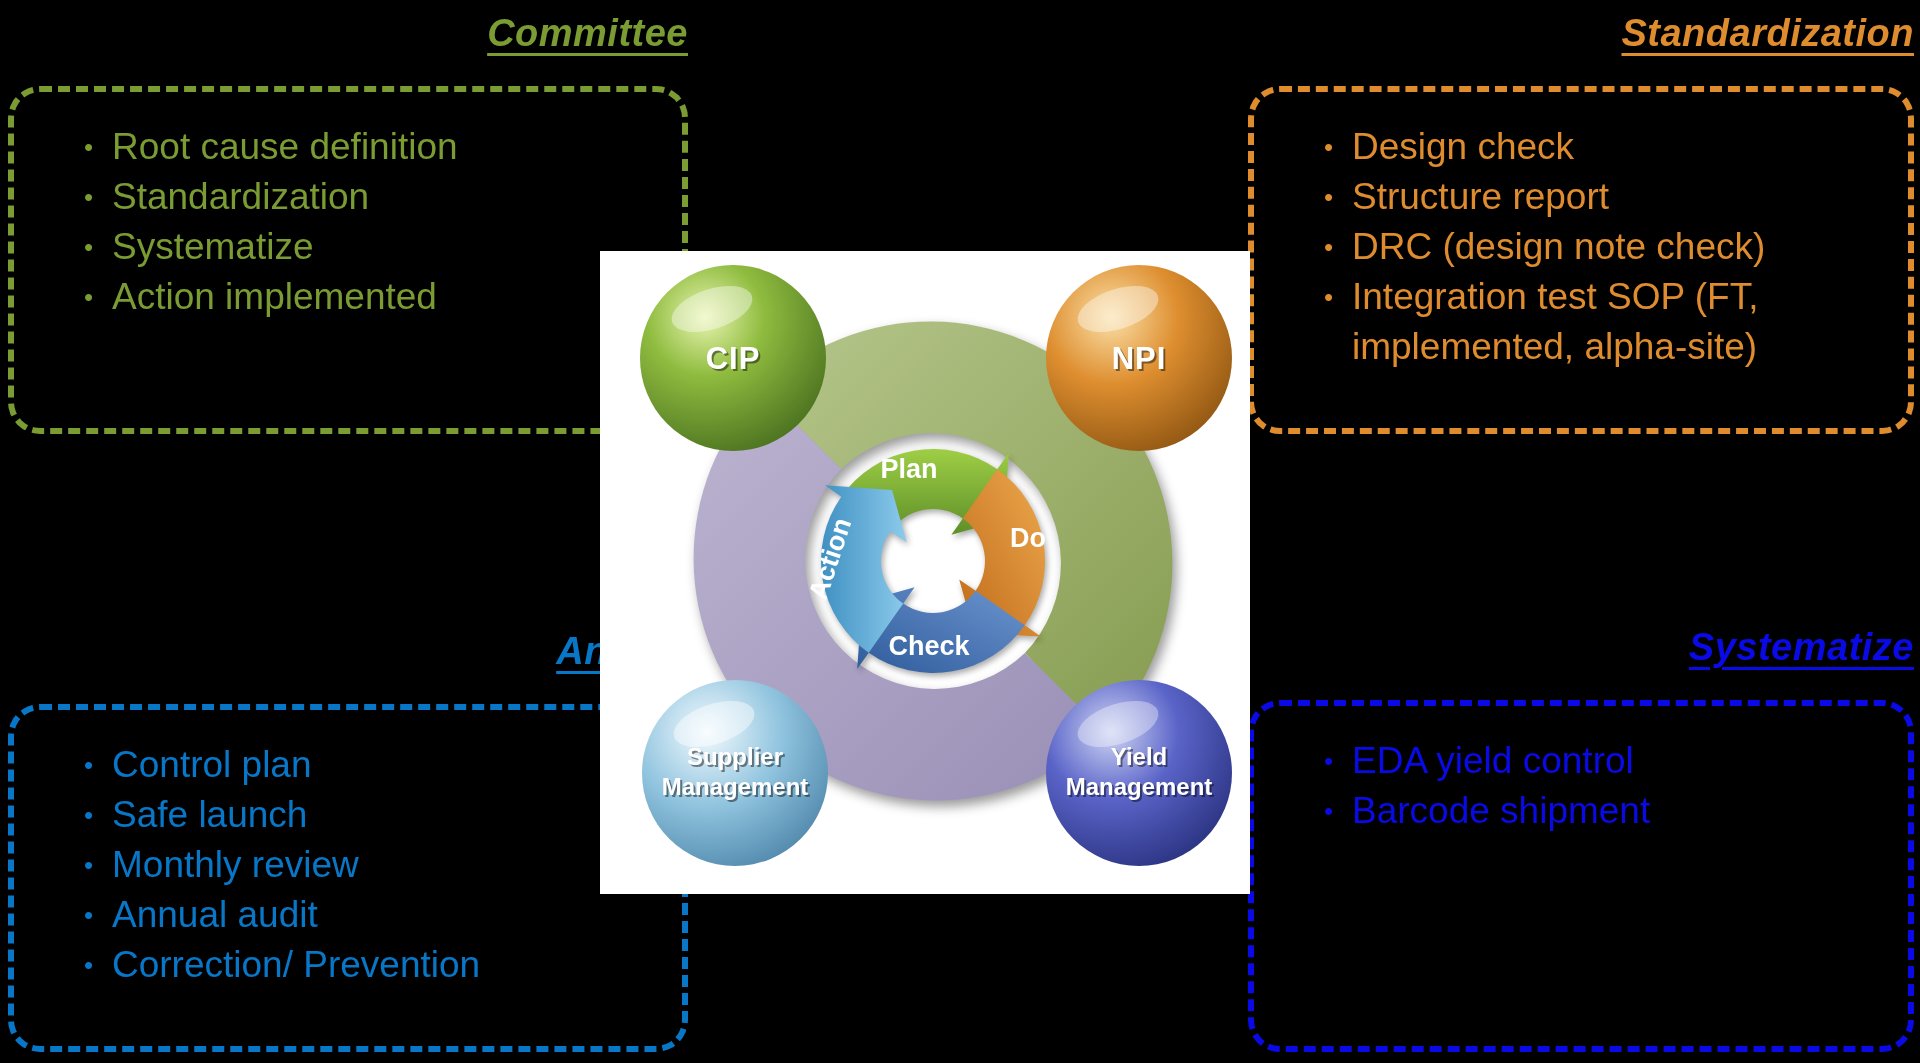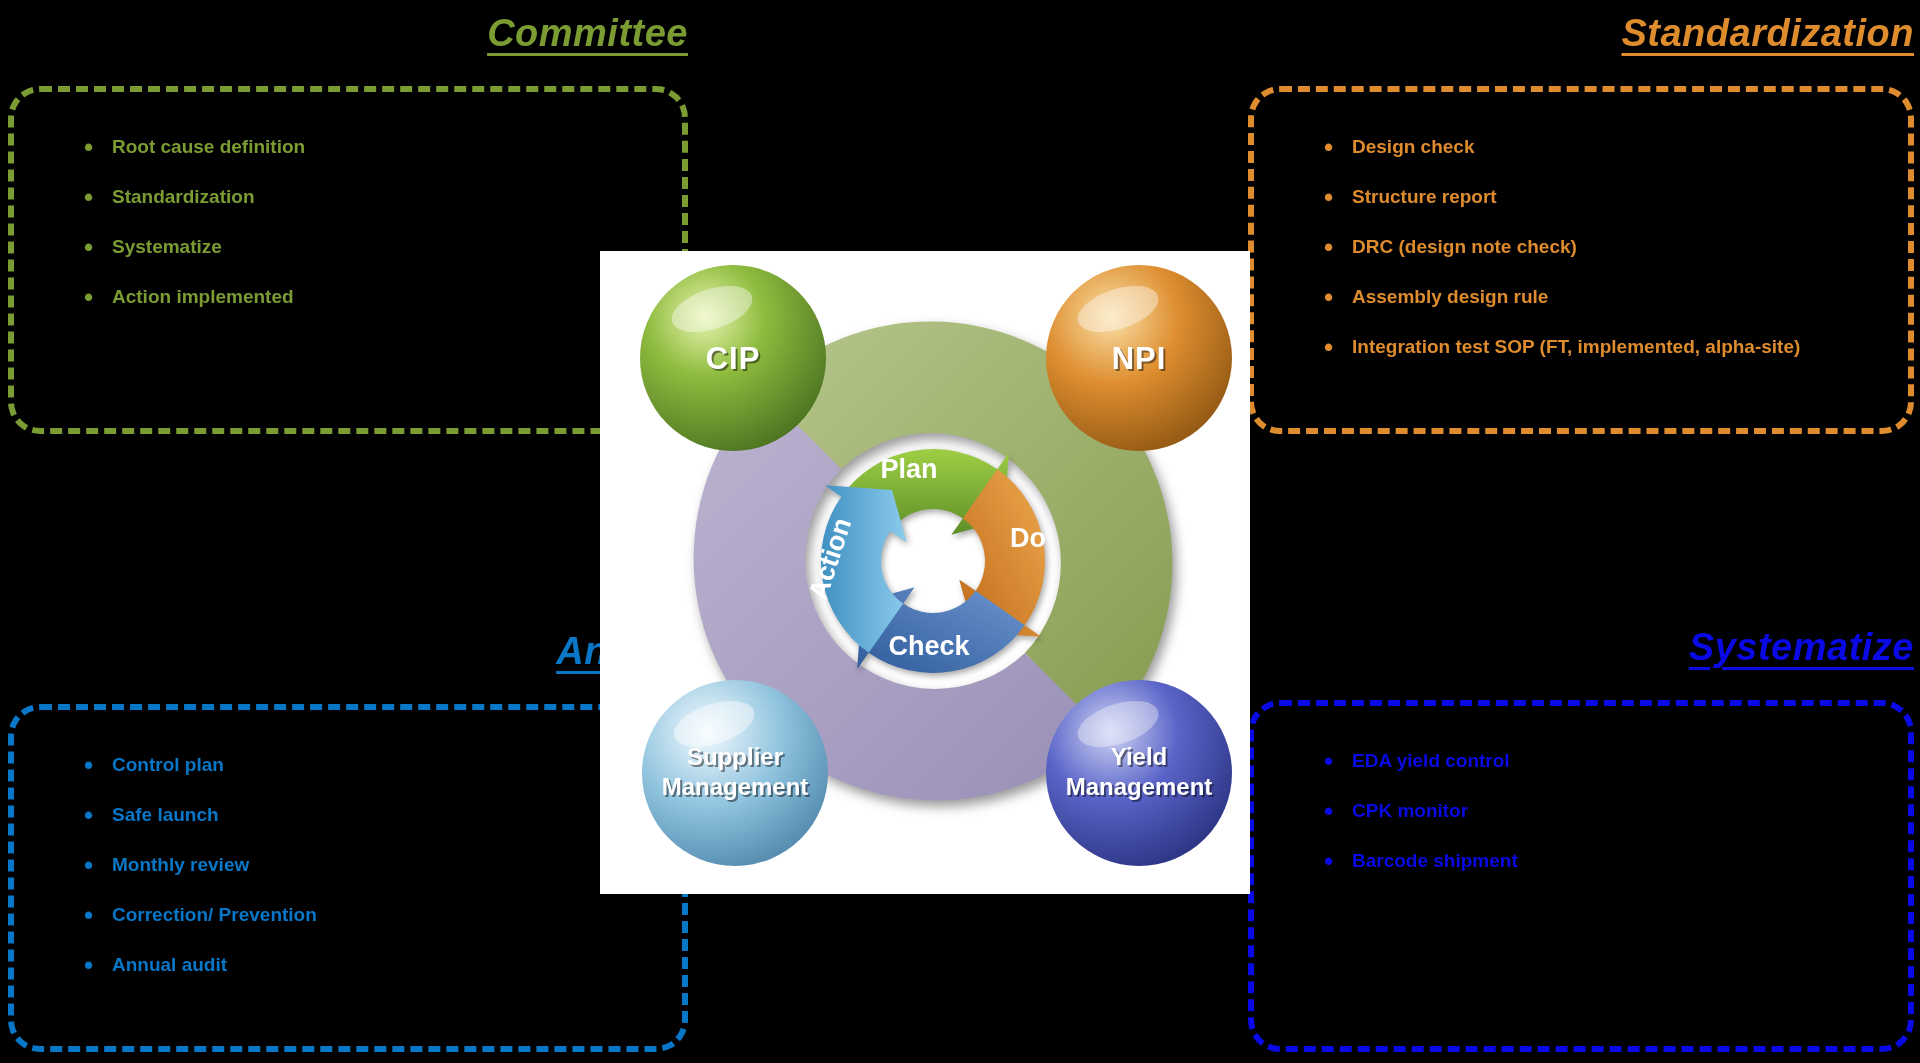--- a/index.html
+++ b/index.html
@@ -15,21 +15,21 @@
     text-align:right; text-decoration:underline; text-decoration-thickness:3px;
     text-underline-offset:7px; letter-spacing:0.5px;
   }
 
   
   .quad-box {
     position:absolute; border:6px dashed; border-radius:32px; box-sizing:border-box;
   }
   .quad-box ul { list-style:none; margin:30px 0 0 0; padding:0; }
   .quad-box li {
-    position:relative; font-size:19px; font-weight:bold; line-height:50px;
+    position:relative; font-size:37px; font-weight:normal; line-height:50px;
     padding-left:98px; padding-right:48px;
   }
   .quad-box li::before {
     content:"\2022"; position:absolute; left:70px; top:0; font-size:26px;
   }
 
   .c-green  { color:#7A9C32; }  .b-green  { border-color:#7A9C32; }
   .c-orange { color:#DE8C2E; }  .b-orange { border-color:#DE8C2E; }
   .c-blue   { color:#0877C8; }  .b-blue   { border-color:#0877C8; }
   .c-royal  { color:#0A0AE6; }  .b-royal  { border-color:#0A0AE6; }
@@ -73,41 +73,39 @@
       <li>Action implemented</li>
     </ul>
   </div>
 
   <div class="quad-title c-orange" id="standardization-title">Standardization</div>
   <div class="quad-box b-orange c-orange" id="standardization-box">
     <ul>
       <li>Design check</li>
       <li>Structure report</li>
       <li>DRC (design note check)</li>
-      <li>Assembly design rule</li>
       <li>Integration test SOP (FT, implemented, alpha-site)</li>
     </ul>
   </div>
 
   <div class="quad-title c-blue" id="audit-title">Annual</div>
   <div class="quad-box b-blue c-blue" id="audit-box">
     <ul>
       <li>Control plan</li>
       <li>Safe launch</li>
       <li>Monthly review</li>
+      <li>Annual audit</li>
       <li>Correction/ Prevention</li>
-      <li>Annual audit</li>
     </ul>
   </div>
 
   <div class="quad-title c-royal" id="systematize-title">Systematize</div>
   <div class="quad-box b-royal c-royal" id="systematize-box">
     <ul>
       <li>EDA yield control</li>
-      <li>CPK monitor</li>
       <li>Barcode shipment</li>
     </ul>
   </div>
 
   <div class="center-card">
     <svg viewBox="0 0 650 643">
       <defs>
         <linearGradient id="gRingGreen" x1="0" y1="0" x2="1" y2="1">
           <stop offset="0" stop-color="#B6C68C"></stop>
           <stop offset="1" stop-color="#869C50"></stop>

